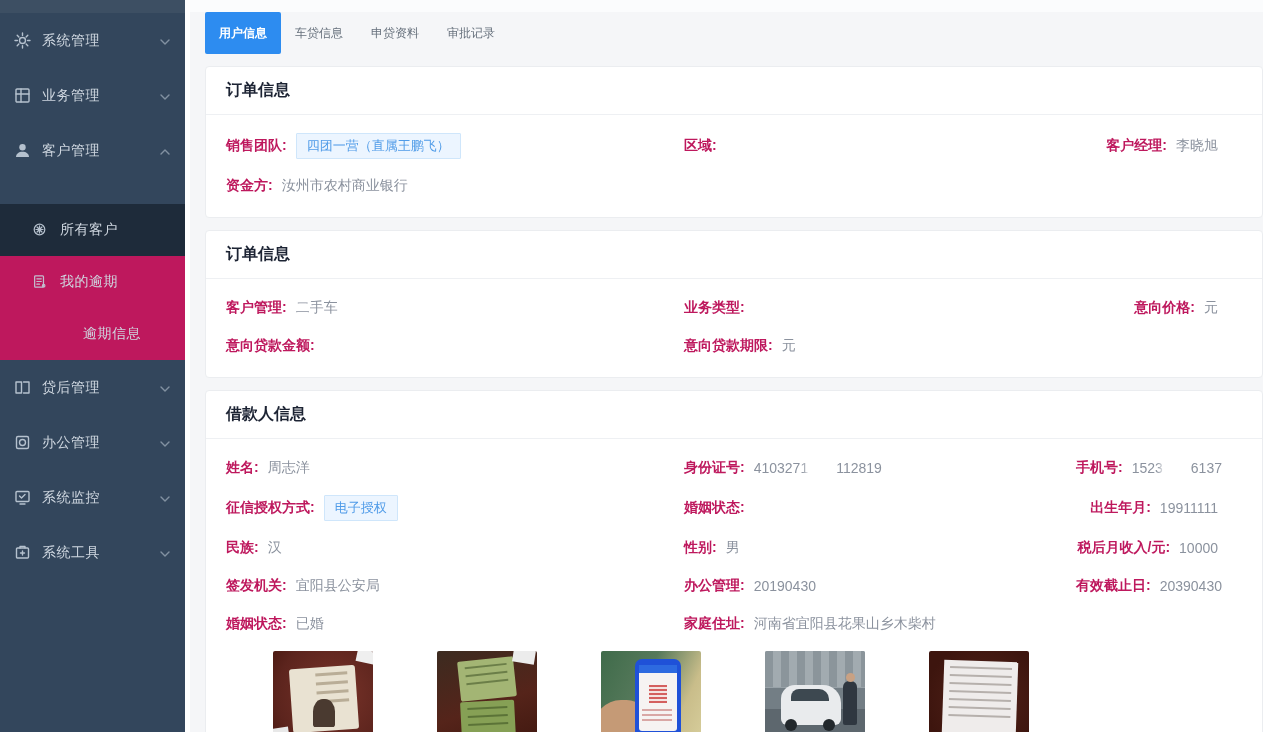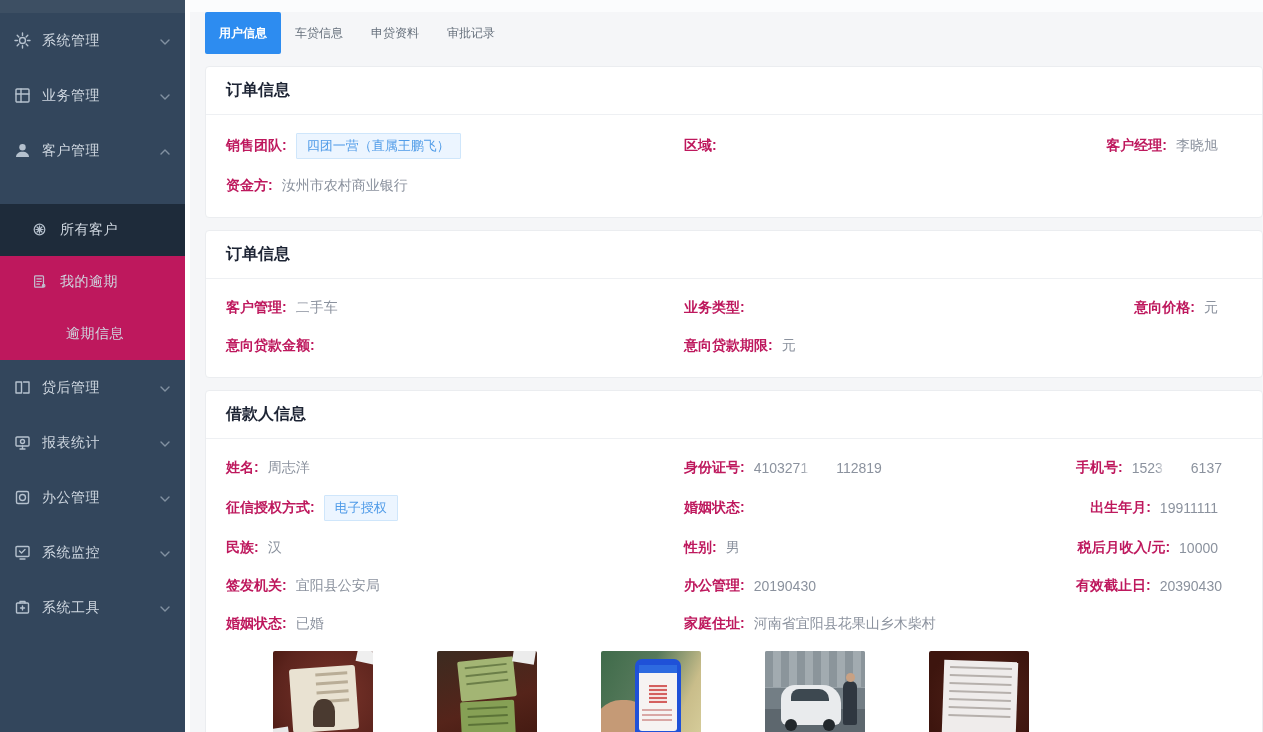--- a/index.html
+++ b/index.html
@@ -11,21 +11,21 @@
              background:#33465c; color:#cfd7e0; }
   .sidebar-topstrip { height:13px; background:#3d4f63; }
   .menu-item { height:55px; display:flex; align-items:center; padding:0 14px 0 14px;
                font-size:14px; cursor:pointer; }
   .menu-item .mi-icon { width:17px; height:17px; margin-right:11px; flex:none; opacity:.9; }
   .menu-item .mi-label { flex:1; letter-spacing:.5px; }
   .menu-item .mi-caret { width:12px; height:12px; opacity:.55; flex:none; }
   .submenu { background:#be185d;margin-top:26px; }
   .submenu .menu-item { padding-left:32px; height:52px; }
   .submenu .menu-item.active { background:#1e2b3a; }
-  .submenu .menu-item.no-icon { padding-left:66px; }
+  .submenu .menu-item.no-icon { padding-left:83px; }
   svg.lineicon { stroke:#c4cfdb; fill:none; stroke-width:1.4; stroke-linecap:round; stroke-linejoin:round; }
 
   
   .main { position:absolute; left:185px; top:0; right:0; bottom:0;
           background:#f5f6f8; border-left:5px solid #ffffff; overflow:hidden; }
   .main-topstrip { height:12px; background:#fbfcfd; }
 
   .tabs { display:flex; margin:0 0 0 15px; height:42px; }
   .tab { width:76px; height:42px; line-height:42px; text-align:center; font-size:12px;
          color:#66707c; cursor:pointer; }
@@ -182,35 +182,20 @@
         </svg>
     </span>
     <span class="mi-label">贷后管理</span>
     <span class="mi-caret">
       <svg class="lineicon" viewBox="0 0 12 12" width="12" height="12">
           <polyline points="2,4 6,8 10,4"></polyline>
         </svg>
     </span>
   </div>
 
-  <div class="menu-item">
-    <span class="mi-icon">
-      <svg class="lineicon" viewBox="0 0 17 17" width="17" height="17">
-          <rect x="2" y="3" width="13" height="9" rx="1"></rect>
-          <path d="M6 15h5M8.5 12v3"></path>
-          <circle cx="8.5" cy="7.5" r="2"></circle>
-        </svg>
-    </span>
-    <span class="mi-label">报表统计</span>
-    <span class="mi-caret">
-      <svg class="lineicon" viewBox="0 0 12 12" width="12" height="12">
-          <polyline points="2,4 6,8 10,4"></polyline>
-        </svg>
-    </span>
-  </div>
 
 
   <div class="menu-item">
     <span class="mi-icon">
       <svg class="lineicon" viewBox="0 0 17 17" width="17" height="17">
           <rect x="2.5" y="2.5" width="12" height="12" rx="1.5"></rect>
           <circle cx="8.5" cy="8.5" r="3"></circle>
         </svg>
     </span>
     <span class="mi-label">办公管理</span>

